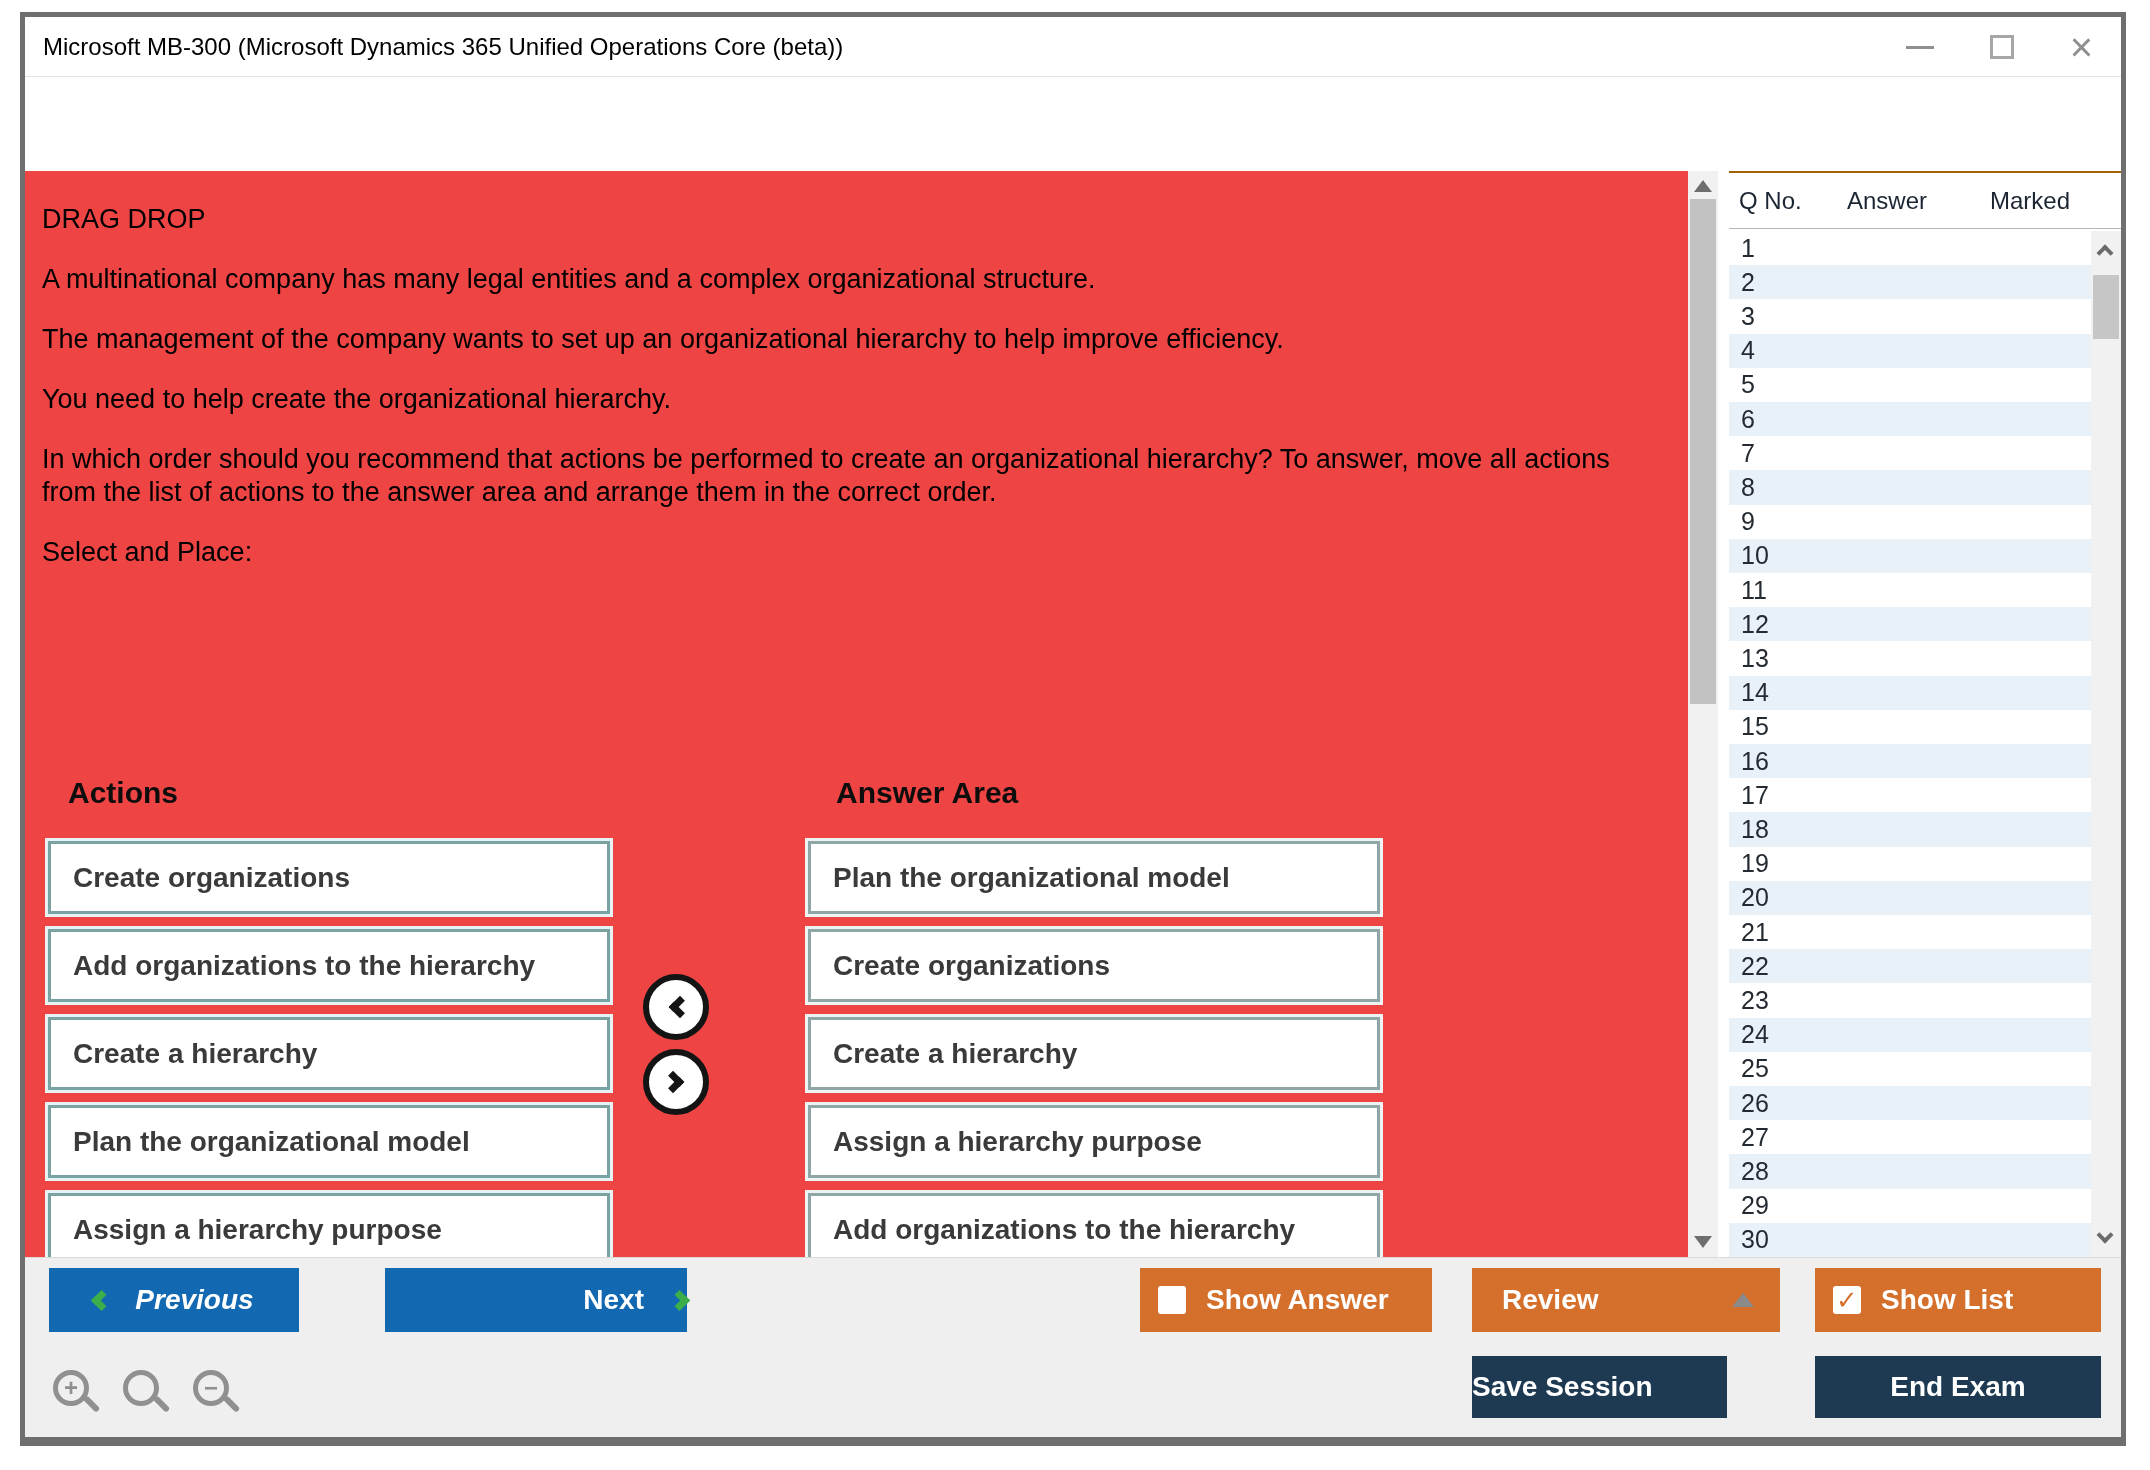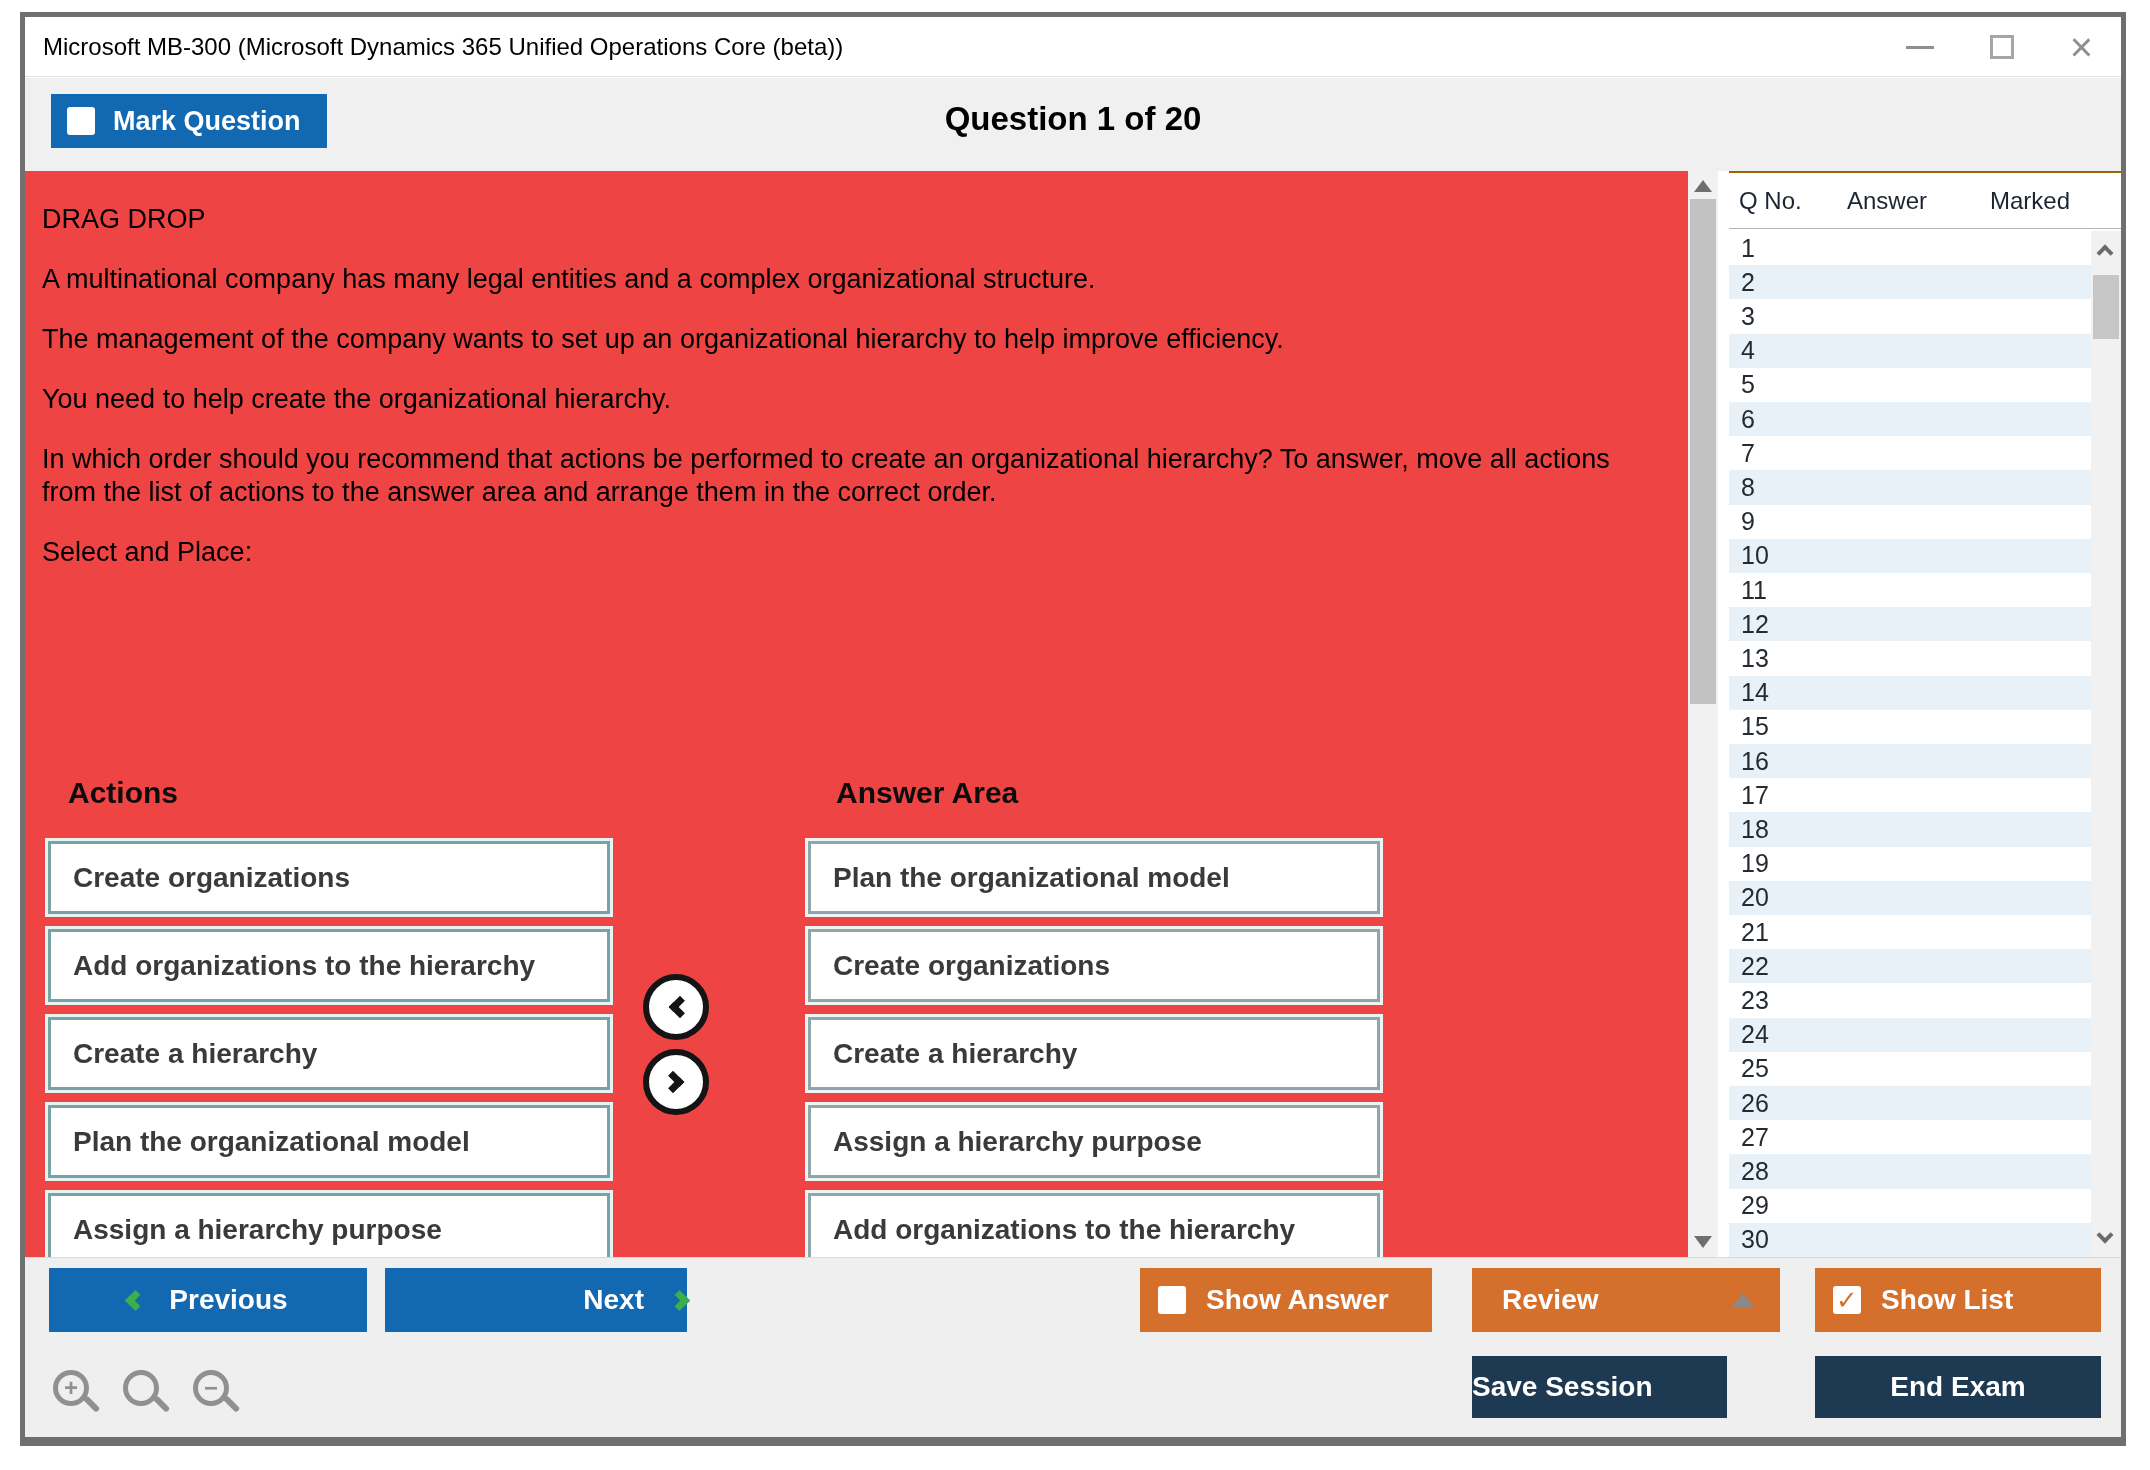--- a/index.html
+++ b/index.html
@@ -86,21 +86,21 @@
 
   
   .toolbar { position:absolute; left:0; top:1240px; width:2096px; height:180px;
              background:#efefef; border-top:1px solid #dadada; }
   .btn { position:absolute; display:flex; align-items:center; color:#fff; font-size:28px; cursor:default; }
   .btn-blue { background:#1268b1; }
   .btn-orange { background:#d4702c; }
   .btn-navy { background:#1d3a52; }
   .bl { font-weight:bold; }
   .sl { font-weight:600; }
-  #btn-prev { left:24px; top:10px; width:318px; height:64px; justify-content:center; gap:26px; }
+  #btn-prev { left:24px; top:10px; width:250px; height:64px; justify-content:center; gap:26px;font-style:italic; }
   #btn-next { left:360px; top:10px; width:302px; height:64px; justify-content:flex-end; gap:28px; }
   .gchev { width:15px; height:15px; border-right:7px solid #3cae4a; border-bottom:7px solid #3cae4a; }
   .gchev.l { transform:rotate(135deg); }
   .gchev.r { transform:rotate(-45deg); }
   #btn-show-answer { left:1115px; top:10px; width:292px; height:64px; padding-left:18px; gap:20px; }
   #btn-review { left:1447px; top:10px; width:308px; height:64px; padding-left:30px; padding-right:26px;
                 justify-content:space-between; }
   .tri-up-sm { width:0; height:0; border-left:11px solid transparent; border-right:11px solid transparent;
                border-bottom:14px solid #8a8a8a; }
   #btn-show-list { left:1790px; top:10px; width:286px; height:64px; padding-left:18px; gap:20px; }
@@ -123,27 +123,20 @@
 
     <div class="titlebar">
       <div class="title-text">Microsoft MB-300 (Microsoft Dynamics 365 Unified Operations Core (beta))</div>
       <div class="win-controls">
         <span class="ctl-min"></span>
         <span class="ctl-max"></span>
         <span class="ctl-close">×</span>
       </div>
     </div>
 
-    <div class="header">
-      <div class="mark-btn">
-        <span class="checkbox"></span>
-        <span class="mark-label">Mark Question</span>
-      </div>
-      <div class="q-counter">Question 1 of 20</div>
-    </div>
 
     <div class="main">
       <div class="qtext">
         <p>DRAG DROP</p>
         <p>A multinational company has many legal entities and a complex organizational structure.</p>
         <p>The management of the company wants to set up an organizational hierarchy to help improve efficiency.</p>
         <p>You need to help create the organizational hierarchy.</p>
         <p>In which order should you recommend that actions be performed to create an organizational hierarchy? To answer, move all actions from the list of actions to the answer area and arrange them in the correct order.</p>
         <p>Select and Place:</p>
       </div>

